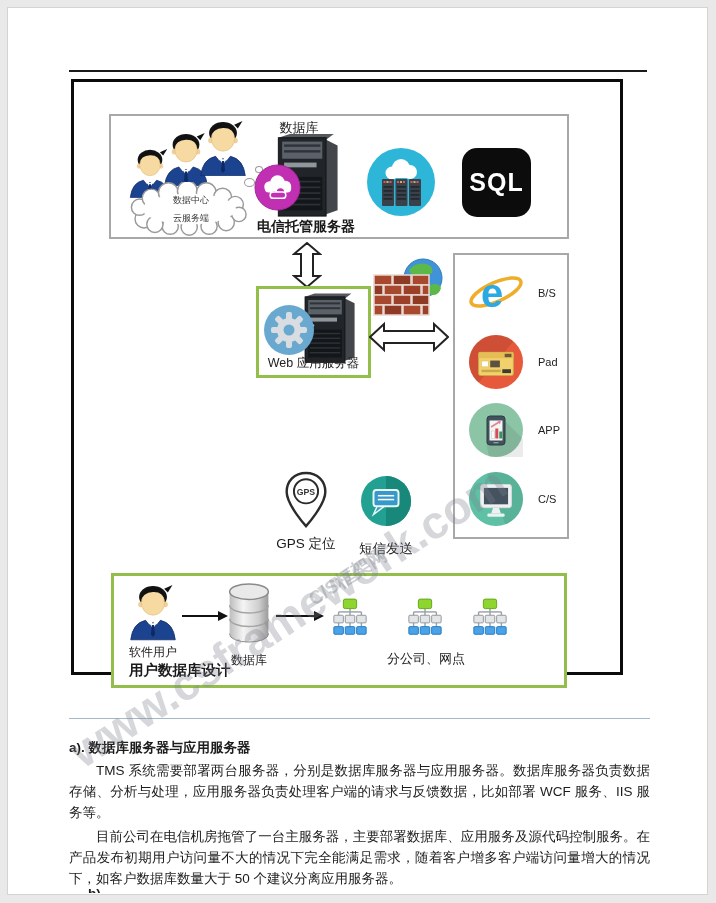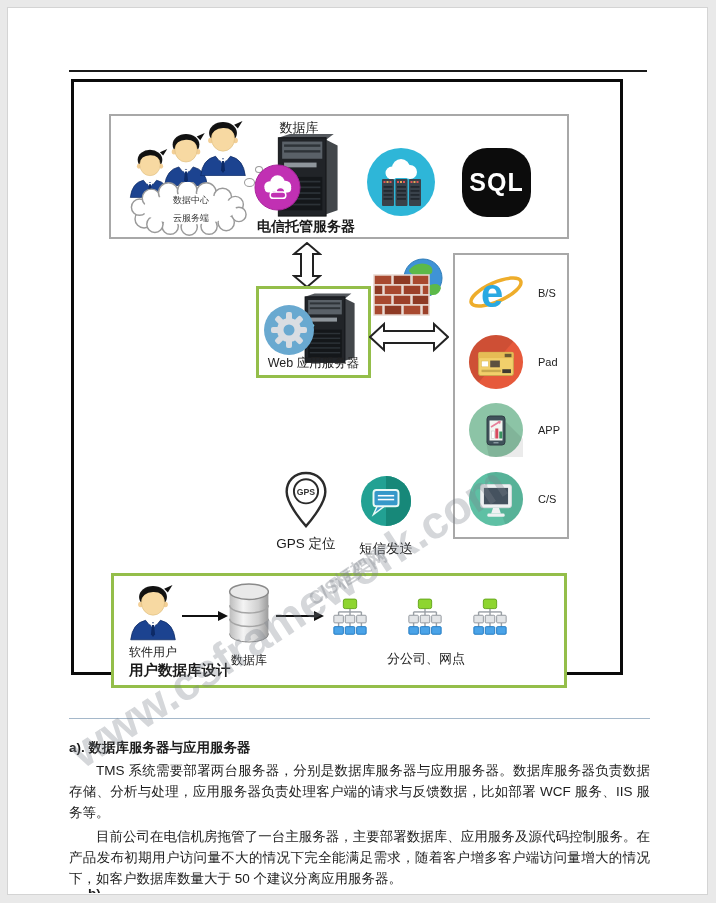--- a/index.html
+++ b/index.html
@@ -22,21 +22,21 @@
 
   .web-box { position:absolute; left:182px; top:204px; width:115px; height:92px; border:3px solid #94be4a; background:#fff;padding-left:29px; }
   .web-lbl { position:absolute; left:0; bottom:3px; width:100%; text-align:center; font-size:12.5px; color:#222; }
 
   .green-box { position:absolute; left:37px; top:491px; width:456px; height:115px; border:3px solid #94be4a; background:#fff; }
 
   .svc { position:absolute; width:86px; text-align:center; }
   .svc-ic { height:58px; display:flex; align-items:flex-start; justify-content:center; }
   .svc-lb { font-size:13.5px; margin-top:6px; color:#1a1a1a; }
 
-  .sql-box { position:absolute; left:351px; top:32px; width:69px; height:69px; background:#0c0c0c; border-radius:25px;
+  .sql-box { position:absolute; left:351px; top:32px; width:69px; height:69px; background:#0c0c0c; border-radius:15px;
              color:#fff; font-weight:bold; font-size:25px; letter-spacing:1px; display:flex; align-items:center; justify-content:center; }
 
   .cloud-txt { position:absolute; font-size:9px; color:#333; width:100%; text-align:center; }
   .bub { position:absolute; background:#fff; border:1.5px solid #9a9a9a; border-radius:50%; }
 
   .wm-big { position:absolute; left:0px; top:582px; width:560px; text-align:center;
             transform:rotate(-33deg); font-size:46px; font-weight:bold;
             color:rgba(125,132,140,0.32); pointer-events:none; z-index:30; white-space:nowrap; }
   .wm-small { position:absolute; left:265px; top:556px; width:150px; text-align:center;
               transform:rotate(-33deg); font-size:19px; font-weight:bold;

